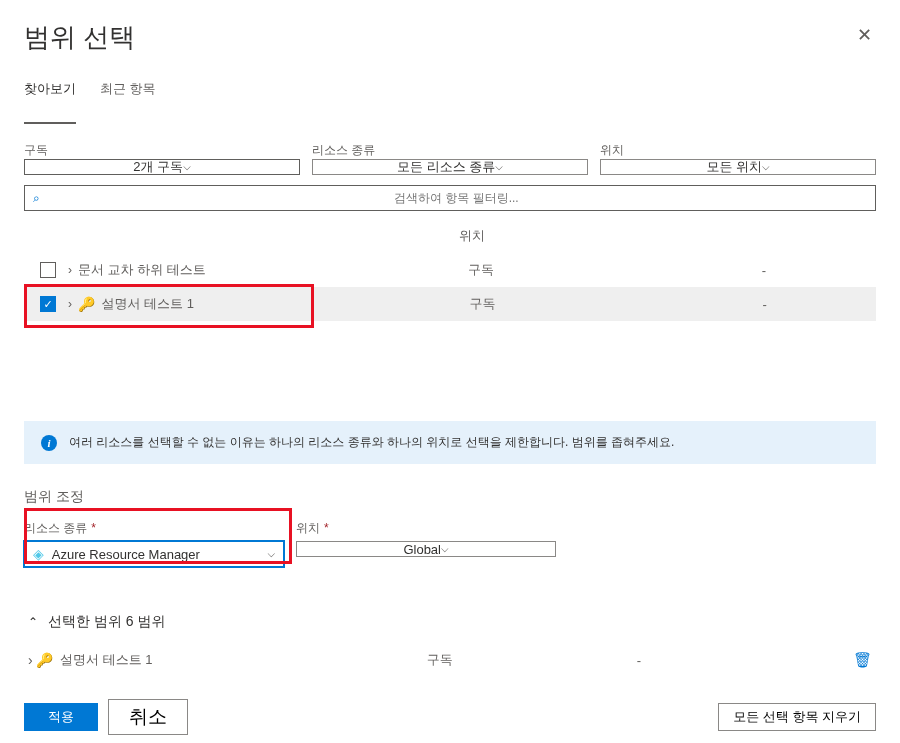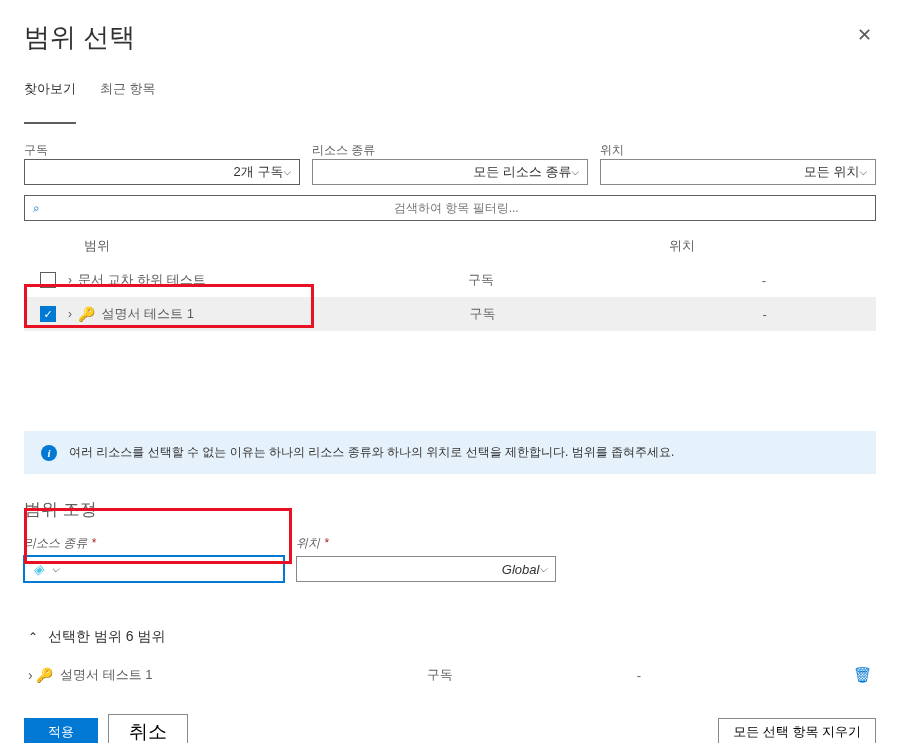--- a/index.html
+++ b/index.html
@@ -6,21 +6,21 @@
     body { width: 900px; height: 743px; background: #fff; padding: 20px 24px; color: #323130; font-size: 13px; position: relative; }
     .header { display: flex; justify-content: space-between; align-items: flex-start; margin-bottom: 25px; }
     .title { font-size: 26px; font-weight: 400; color: #323130; }
     .close-btn { font-size: 18px; color: #605e5c; cursor: pointer; padding: 4px; }
     .tabs { display: flex; gap: 24px; margin-bottom: 18px; }
     .tab { padding-bottom: 24px; cursor: pointer; color: #605e5c; font-size: 13px; }
     .tab.active { border-bottom: 2px solid #605e5c; color: #323130; }
     .filters { display: flex; gap: 12px; margin-bottom: 10px; }
     .filter-group { flex: 1; display: flex; flex-direction: column; }
     .filter-label { font-size: 12px; color: #605e5c; margin-bottom: 0px; }
-    .dropdown { border: 1px solid #8a8886; height: 26px; display: flex; align-items: center; justify-content: flex-end; padding: 0 8px; cursor: pointer; background: #fff; font-size: 13px; }
+    .dropdown { border: 1px solid #8a8886; height: 16px; display: flex; align-items: center; justify-content: center; padding: 0 8px; cursor: pointer; background: #fff; font-size: 13px; }
     .dropdown.hlborder { border: 1px solid #605e5c; }
     .chevron { font-size: 10px; color: #605e5c; }
     .search-box { border: 1px solid #605e5c; height: 26px; display: flex; align-items: center; padding: 0 8px; margin-bottom: 8px; }
     .search-icon { color: #0078d4; margin-right: 6px; font-size: 12px; }
     .search-input { border: none; outline: none; flex: 1; font-size: 12px; color: #8b5cf6; text-align: center; }
     .table-header { display: flex; padding: 8px 16px 8px 60px; color: #605e5c; font-size: 13px; }
     .col-scope { flex: 0 0 420px; }
     .col-type { flex: 0 0 200px; }
     .col-loc { flex: 1; text-align: center; }
     .table-row { display: flex; align-items: center; height: 34px; padding: 0 16px; }
@@ -28,22 +28,22 @@
     .checkbox { width: 16px; height: 16px; border: 1px solid #605e5c; margin-right: 12px; display: flex; align-items: center; justify-content: center; cursor: pointer; }
     .checkbox.checked { background: #0078d4; border-color: #0078d4; color: #fff; font-size: 11px; }
     .expand { color: #605e5c; margin-right: 6px; font-size: 12px; cursor: pointer; }
     .key-icon { color: #f2c811; margin-right: 6px; font-size: 14px; }
     .row-name { flex: 0 0 390px; color: #605e5c; }
     .row-type { flex: 0 0 200px; color: #605e5c; }
     .row-loc { flex: 1; text-align: center; color: #605e5c; }
     .highlight-box { position: absolute; left: 24px; width: 290px; height: 44px; border: 3px solid #e81123; pointer-events: none; }
     .info-banner { background: #e5f1fb; border: 1px solid #e5f1fb; padding: 12px 16px; margin-top: 100px; display: flex; align-items: center; gap: 12px; color: #323130; font-size: 12px; }
     .info-icon { width: 16px; height: 16px; border-radius: 50%; background: #0078d4; color: #fff; display: flex; align-items: center; justify-content: center; font-size: 11px; font-weight: bold; font-style: italic; font-family: serif; }
-    .section-title { font-size: 17px; margin-top: 24px; margin-bottom: 14px; color: #605e5c; }
-    .narrow-filters { display: flex; gap: 12px; font-style: italic; }
+    .section-title { font-size: 14px; margin-top: 24px; margin-bottom: 14px; color: #605e5c; }
+    .narrow-filters { display: flex; gap: 12px; }
     .narrow-group { width: 260px; }
     .req-label { font-size: 12px; color: #605e5c; margin-bottom: 4px; }
     .req-star { color: #a4262c; margin-left: 4px; }
     .rtype-dropdown { border: 1px solid #0078d4; box-shadow: 0 0 0 1px #0078d4; height: 26px; display: flex; align-items: center; padding: 0 8px; cursor: pointer; }
     .cube-icon { color: #50c8e8; margin-right: 8px; font-size: 14px; }
     .highlight-box2 { position: absolute; border: 3px solid #e81123; pointer-events: none; }
     .selected-header { margin-top: 36px; padding: 10px 4px; display: flex; align-items: center; gap: 10px; font-size: 14px; color: #323130; }
     .collapse { font-size: 12px; cursor: pointer; }
     .sel-row { display: flex; align-items: center; padding: 10px 4px; }
     .sel-expand { margin-right: 4px; color: #605e5c; font-size: 14px; cursor: pointer;}
@@ -92,21 +92,20 @@
     </div>
   </div>
 </div>
 
 <div class="search-box">
   <span class="search-icon">⌕</span>
   <input class="search-input" placeholder="검색하여 항목 필터링..." style="">
 </div>
 
 <div class="table-header">
-  <div class="col-scope">범위</div>
   <div class="col-loc">위치</div>
 </div>
 
 <div class="table-row">
   <div class="checkbox"></div>
   <span class="expand">›</span>
   <div class="row-name">문서 교차 하위 테스트</div>
   <div class="row-type">구독</div>
   <div class="row-loc">-</div>
 </div>
@@ -129,20 +128,21 @@
 
 <div class="section-title">범위 조정</div>
 
 <div class="narrow-filters">
   <div class="narrow-group" style="position:relative">
     <div class="req-label">
       <span>리소스 종류</span><span class="req-star">*</span>
     </div>
     <div class="rtype-dropdown">
       <span class="cube-icon">◈</span>
+      <span style="flex:1">Azure Resource Manager</span>
       <span class="chevron">⌵</span>
     </div>
   </div>
   <div class="narrow-group">
     <div class="req-label">
       <span>위치</span><span class="req-star">*</span>
     </div>
     <div class="dropdown">
       <span>Global</span>
       <span class="chevron">⌵</span>

